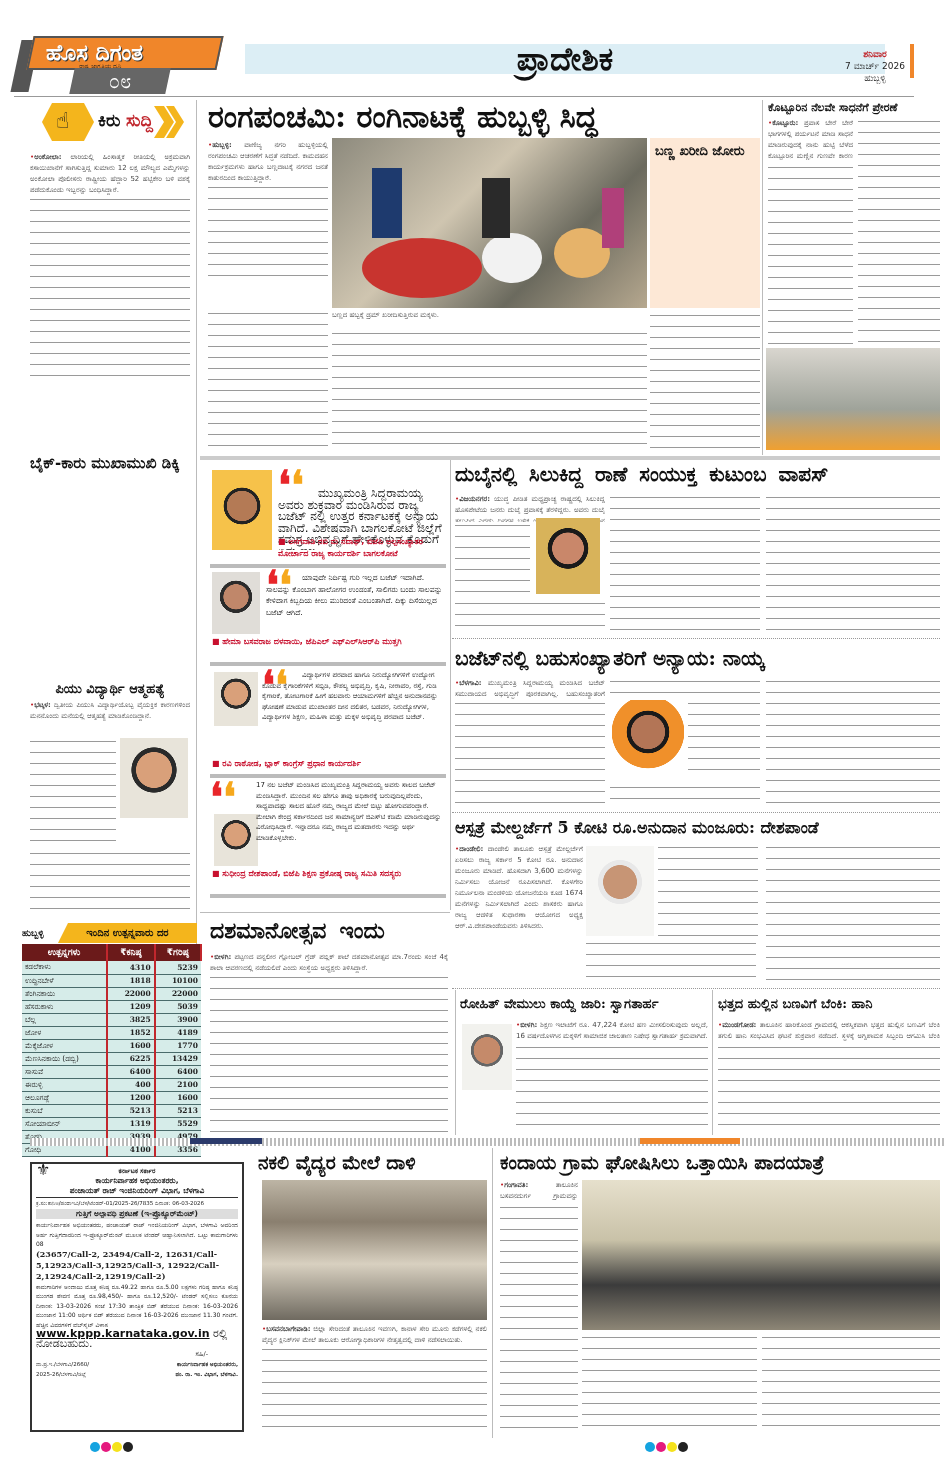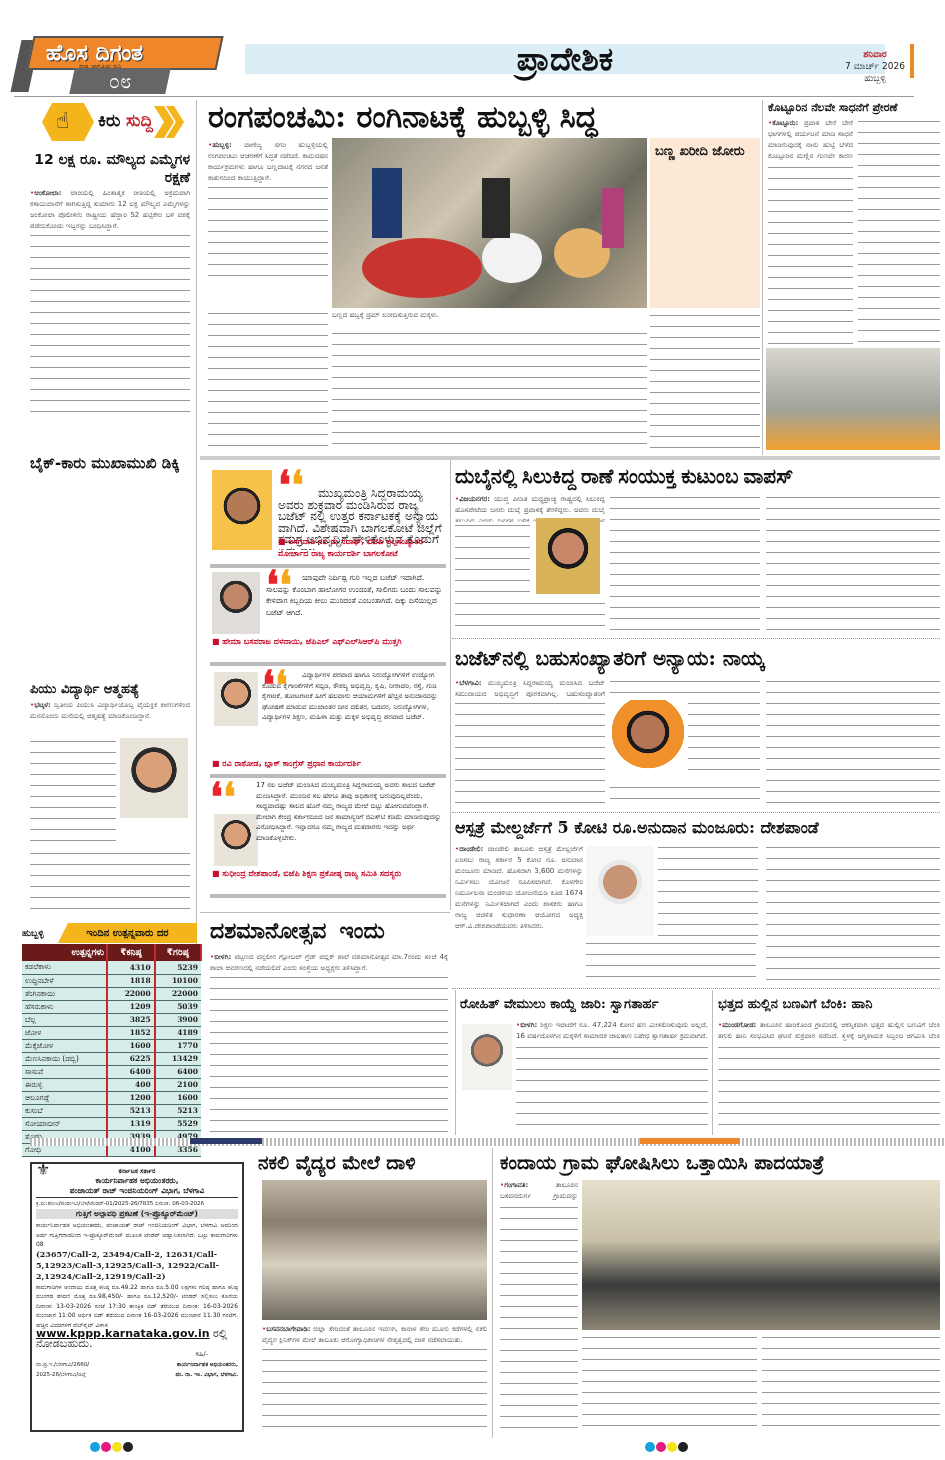--- a/index.html
+++ b/index.html
@@ -65,54 +65,53 @@
     <polygon points="8,22 18,3 50,3 60,22 50,41 18,41" fill="#f4b51c"></polygon>
     <polygon points="120,6 130,6 140,22 130,38 120,38 130,22" fill="#f4b51c"></polygon>
     <polygon points="132,6 140,6 150,22 140,38 132,38 142,22" fill="#f4b51c"></polygon>
   </svg>
   <span class="abs" style="left:22px;top:8px;font-size:22px">☝</span>
   <span class="abs h" style="left:64px;top:10px;font-size:17px">ಕಿರು</span>
   <span class="abs h" style="left:92px;top:10px;font-size:17px;color:#c1272d">ಸುದ್ದಿ</span>
 </div>
 
 <div class="abs" style="left:30px;top:150px;width:160px">
-  <div class="h" style="font-size:14px;line-height:18px;text-align:right">12 ಲಕ್ಷ ರೂ. ಮೌಲ್ಯದ ಎಮ್ಮೆಗಳ ರಕ್ಷಣೆ</div>
   <div class="txt" style="height:260px;margin-top:2px">
     <span class="dot">•</span><b>ಅಂಕೋಲಾ:</b>
     <span>ಲಾರಿಯಲ್ಲಿ ಹಿಂಸಾತ್ಮಕ ರೀತಿಯಲ್ಲಿ ಅಕ್ರಮವಾಗಿ ಕಸಾಯಿಖಾನೆಗೆ ಸಾಗಿಸುತ್ತಿದ್ದ ಸುಮಾರು 12 ಲಕ್ಷ ಮೌಲ್ಯದ ಎಮ್ಮೆಗಳನ್ನು ಅಂಕೋಲಾ ಪೊಲೀಸರು ರಾಷ್ಟ್ರೀಯ ಹೆದ್ದಾರಿ 52 ಹಟ್ಟಿಕೇರಿ ಬಳಿ ವಶಕ್ಕೆ ಪಡೆದುಕೊಂಡು ಇಬ್ಬರನ್ನು ಬಂಧಿಸಿದ್ದಾರೆ.</span>
     <div class="fill" style="height:190px"></div>
   </div>
 </div>
 
 <div class="abs" style="left:30px;top:455px;width:160px">
   <div class="h" style="font-size:15px;line-height:17px;">ಬೈಕ್-ಕಾರು ಮುಖಾಮುಖಿ ಡಿಕ್ಕಿ</div>
 </div>
 
 <div class="abs" style="left:30px;top:680px;width:160px">
-  <div class="h" style="font-size:13px;line-height:17px;text-align:left">ಪಿಯು ವಿದ್ಯಾರ್ಥಿ ಆತ್ಮಹತ್ಯೆ</div>
+  <div class="h" style="font-size:13px;line-height:17px;text-align:center">ಪಿಯು ವಿದ್ಯಾರ್ಥಿ ಆತ್ಮಹತ್ಯೆ</div>
   <div class="txt" style="height:36px;margin-top:3px">
     <span class="dot">•</span><b>ಭಟ್ಕಳ:</b>
     <span>ದ್ವಿತೀಯ ಪಿಯುಸಿ ವಿದ್ಯಾರ್ಥಿಯೊಬ್ಬ ವೈಯಕ್ತಿಕ ಕಾರಣಗಳಿಂದ ಮನನೊಂದು ಮನೆಯಲ್ಲಿ ಆತ್ಮಹತ್ಯೆ ಮಾಡಿಕೊಂಡಿದ್ದಾನೆ.</span>
   </div>
   <div style="display:flex;gap:4px;margin-top:2px">
     <div class="fill" style="width:86px;height:110px"></div>
     <div class="portrait" style="width:68px;height:80px"></div>
   </div>
   <div class="fill" style="height:60px;margin-top:2px"></div>
 </div>
 
 <div class="abs" style="left:22px;top:922px;width:175px">
   <div style="display:flex;align-items:center;height:22px">
     <span class="h" style="font-size:9px;width:36px">ಹುಬ್ಬಳ್ಳಿ</span>
     <span class="h" style="flex:1;background:#f4b51c;font-size:10px;line-height:20px;text-align:center;clip-path:polygon(10px 0,100% 0,100% 100%,0 100%)">ಇಂದಿನ ಉತ್ಪನ್ನವಾರು ದರ</span>
   </div>
   <table class="rates">
     <thead>
         <tr>
-      <th style="text-align:right">ಉತ್ಪನ್ನಗಳು</th>
+      <th style="text-align:center">ಉತ್ಪನ್ನಗಳು</th>
       <th>₹ಕನಿಷ್ಠ</th>
       <th>₹ಗರಿಷ್ಠ</th>
     </tr>
       </thead>
     <tbody id="rates-body">
         <tr>
           <td>ಕಡಲೆಕಾಳು</td>
           <td class="n">4310</td>
           <td class="n">5239</td>
         </tr>
@@ -250,21 +249,21 @@
   </div>
   <div style="position:absolute;left:0;top:314px;width:240px;height:128px">
     <div class="abs quote" style="left:4px;top:2px"><span class="q1">❛</span><span class="q2">❛</span></div>
     <div class="abs portrait" style="left:8px;top:36px;width:44px;height:52px"></div>
     <div class="abs" style="left:50px;top:2px;width:188px;font-size:7px;line-height:10.5px;color:#111;height:86px;overflow:hidden">17 ನಲ ಬಜೆಟ್ ಮಂಡಿಸಿದ ಮುಖ್ಯಮಂತ್ರಿ ಸಿದ್ದರಾಮಯ್ಯ ಅವರು ಸಾಲದ ಬಜೆಟ್ ಮಂಡಿಸಿದ್ದಾರೆ. ಮುಂದಿನ ಸಲ ಹೇಗೂ ತಾವು ಅಧಿಕಾರಕ್ಕೆ ಬರುವುದಿಲ್ಲವೆಂದು, ಸಾಧ್ಯವಾದಷ್ಟು ಸಾಲದ ಹೊರೆ ನಮ್ಮ ರಾಜ್ಯದ ಮೇಲೆ ಬಿಟ್ಟು ಹೋಗುವವರಿದ್ದಾರೆ. ಮೇಲಾಗಿ ಕೇಂದ್ರ ಸರ್ಕಾರದಿಂದ ಜನ ಸಾಮಾನ್ಯರಿಗೆ ಜಿಎಸ್‌ಟಿ ಕಡಿಮೆ ಮಾಡಿರುವುದನ್ನು ವಿರೋಧಿಸಿದ್ದಾರೆ. ಇನ್ನಾದರೂ ನಮ್ಮ ರಾಜ್ಯದ ಮತದಾರರು ಇದನ್ನು ಅರ್ಥ ಮಾಡಿಕೊಳ್ಳಬೇಕು.</div>
     <div class="abs sig" style="left:6px;top:90px;width:232px">■ <span>ಸುಧೀಂದ್ರ ದೇಶಪಾಂಡೆ, ಬಿಜೆಪಿ ಶಿಕ್ಷಣ ಪ್ರಕೋಷ್ಠ ರಾಜ್ಯ ಸಮಿತಿ ಸದಸ್ಯರು</span></div>
     <div class="abs grey-sep" style="left:4px;top:116px;width:236px"></div>
   </div>
 </div>
 
-<div class="abs h" style="left:455px;top:462px;width:490px;font-size:20px;line-height:28px;font-family:Liberation Serif, serif;white-space:nowrap">ದುಬೈನಲ್ಲಿ ಸಿಲುಕಿದ್ದ ರಾಣೆ ಸಂಯುಕ್ತ ಕುಟುಂಬ ವಾಪಸ್</div>
+<div class="abs h" style="left:455px;top:462px;width:490px;font-size:20px;line-height:28px;font-family:Liberation Mono, monospace;white-space:nowrap">ದುಬೈನಲ್ಲಿ ಸಿಲುಕಿದ್ದ ರಾಣೆ ಸಂಯುಕ್ತ ಕುಟುಂಬ ವಾಪಸ್</div>
 <div class="abs txt" style="left:455px;top:494px;width:150px;height:28px"><span class="dot">•</span><b>ವಿಜಯನಗರ:</b> <span>ಯುದ್ಧ ಪೀಡಿತ ಮಧ್ಯಪ್ರಾಚ್ಯ ರಾಷ್ಟ್ರದಲ್ಲಿ ಸಿಲುಕಿದ್ದ ಹೊಸಪೇಟೆಯ ಜನರು ದುಬೈ ಪ್ರವಾಸಕ್ಕೆ ತೆರಳಿದ್ದರು. ಅವರು ದುಬೈ ತಲುಪಿದ ಎರಡು ದಿನಗಳ ಬಳಿಕ ಯುದ್ಧ ಆರಂಭವಾದ ಮರುದಿನ ಅನ್‌ಲೈನ್‌ನಲ್ಲಿ ವಿಮಾನ ಟಿಕೆಟ್ ಸಿಕ್ಕಿ, ಅಲ್ಲಿಂದ ಭಾರತದ ಬೆಂಗಳೂರಿಗೆ ವಿಮಾನದ ಮೂಲಕ ವಾಪಸಾದರು.</span></div>
 <div class="abs fill" style="left:455px;top:522px;width:75px;height:112px"></div>
 <div class="abs portrait" style="left:536px;top:518px;width:64px;height:76px;background:radial-gradient(circle at 50% 40%,#c9876a 0 28%,#1a1a1a 29% 36%,#d8b35a 37%)"></div>
 <div class="abs fill" style="left:455px;top:600px;width:150px;height:34px"></div>
 <div class="abs fill" style="left:610px;top:494px;width:150px;height:140px"></div>
 <div class="abs fill" style="left:766px;top:494px;width:174px;height:140px"></div>
 <div class="abs" style="left:452px;top:638px;width:488px;height:1px;border-top:1px dotted #999"></div>
 
 <div class="abs h" style="left:455px;top:644px;width:490px;font-size:20px;line-height:28px;font-family:'DejaVu Serif',serif;white-space:nowrap">ಬಜೆಟ್‌ನಲ್ಲಿ ಬಹುಸಂಖ್ಯಾತರಿಗೆ ಅನ್ಯಾಯ: ನಾಯ್ಕ</div>
 <div class="abs txt" style="left:455px;top:678px;width:150px;height:22px"><span class="dot">•</span><b>ಬೆಳಗಾವಿ:</b> <span>ಮುಖ್ಯಮಂತ್ರಿ ಸಿದ್ದರಾಮಯ್ಯ ಮಂಡಿಸಿದ ಬಜೆಟ್ ಸಮುದಾಯದ ಅಭಿವೃದ್ಧಿಗೆ ಪೂರಕವಾಗಿಲ್ಲ. ಬಹುಸಂಖ್ಯಾತರಿಗೆ ಅನ್ಯಾಯ ಮಾಡಲಾಗಿದೆ ಎಂದು ಆರೋಪಿಸಿದರು.</span></div>

